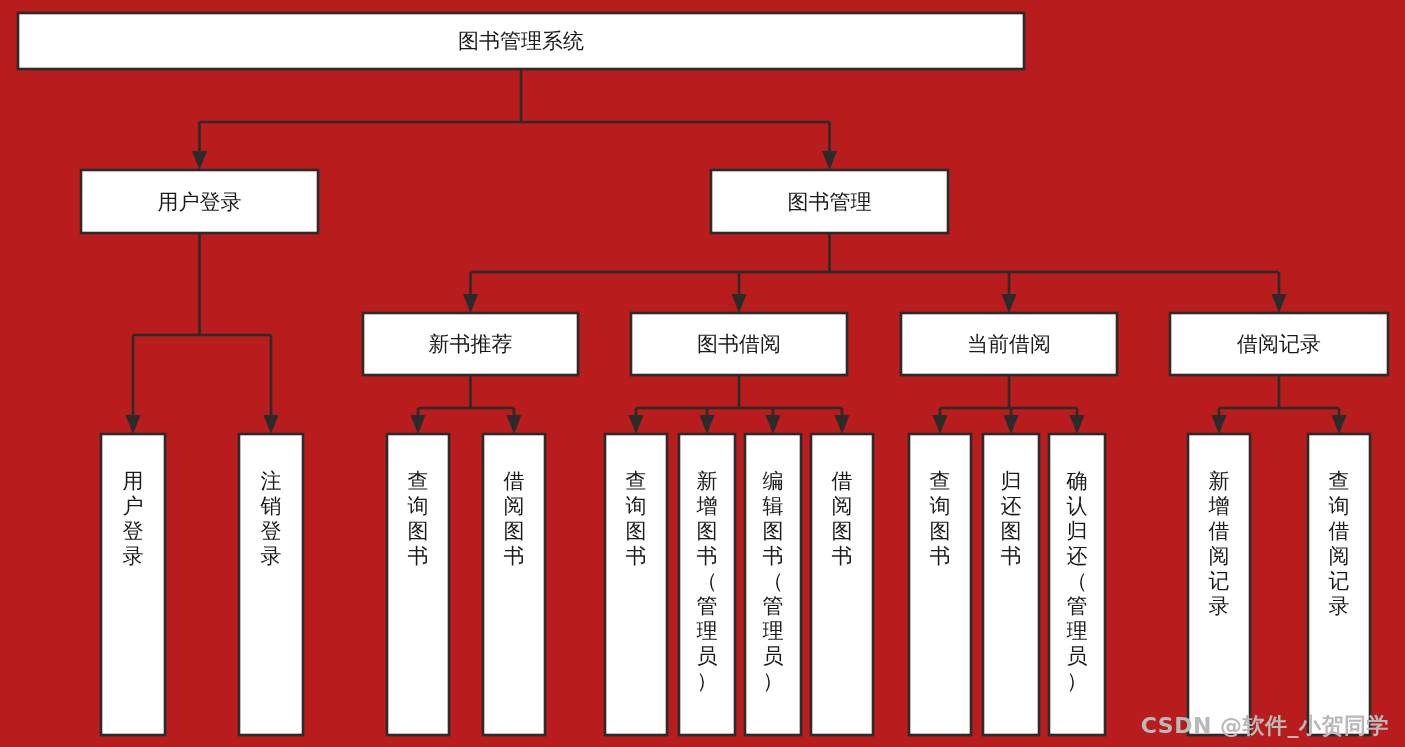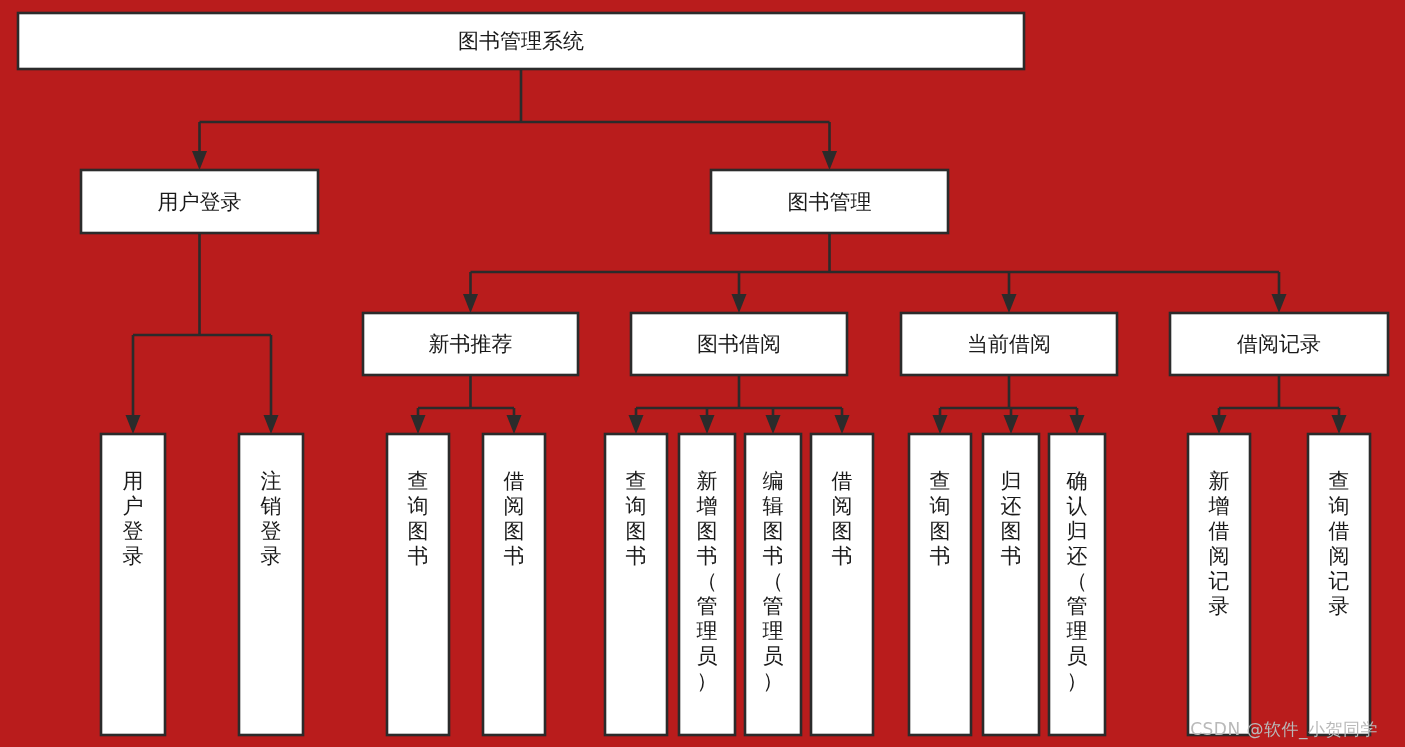--- a/index.html
+++ b/index.html
@@ -49,28 +49,29 @@
     dominant-baseline: middle;
   }
   .node-label-v {
     font-family: "DejaVu Sans", "Liberation Sans", sans-serif;
     font-size: 21px;
     fill: #1a1a1a;
     text-anchor: middle;
   }
   .watermark {
     position: absolute;
-    right: 27px;
+    right: 16px;
     bottom: 6px;
     font-family: "DejaVu Sans", "Liberation Sans", sans-serif;
-    font-size: 17px;
+    font-size: 22px;
     color: #b9b9b9;
     letter-spacing: 0.5px;
     white-space: nowrap;
     user-select: none;
+    font-weight: bold;
   }
 </style>
 </head>
 <body>
 
 <div id="diagram-root">
   <svg class="diagram-canvas" viewBox="0 0 1405 747" xmlns="http://www.w3.org/2000/svg">
 
     <g id="connectors">
         <line x1="521" y1="69" x2="521" y2="122" class="connector"></line>

